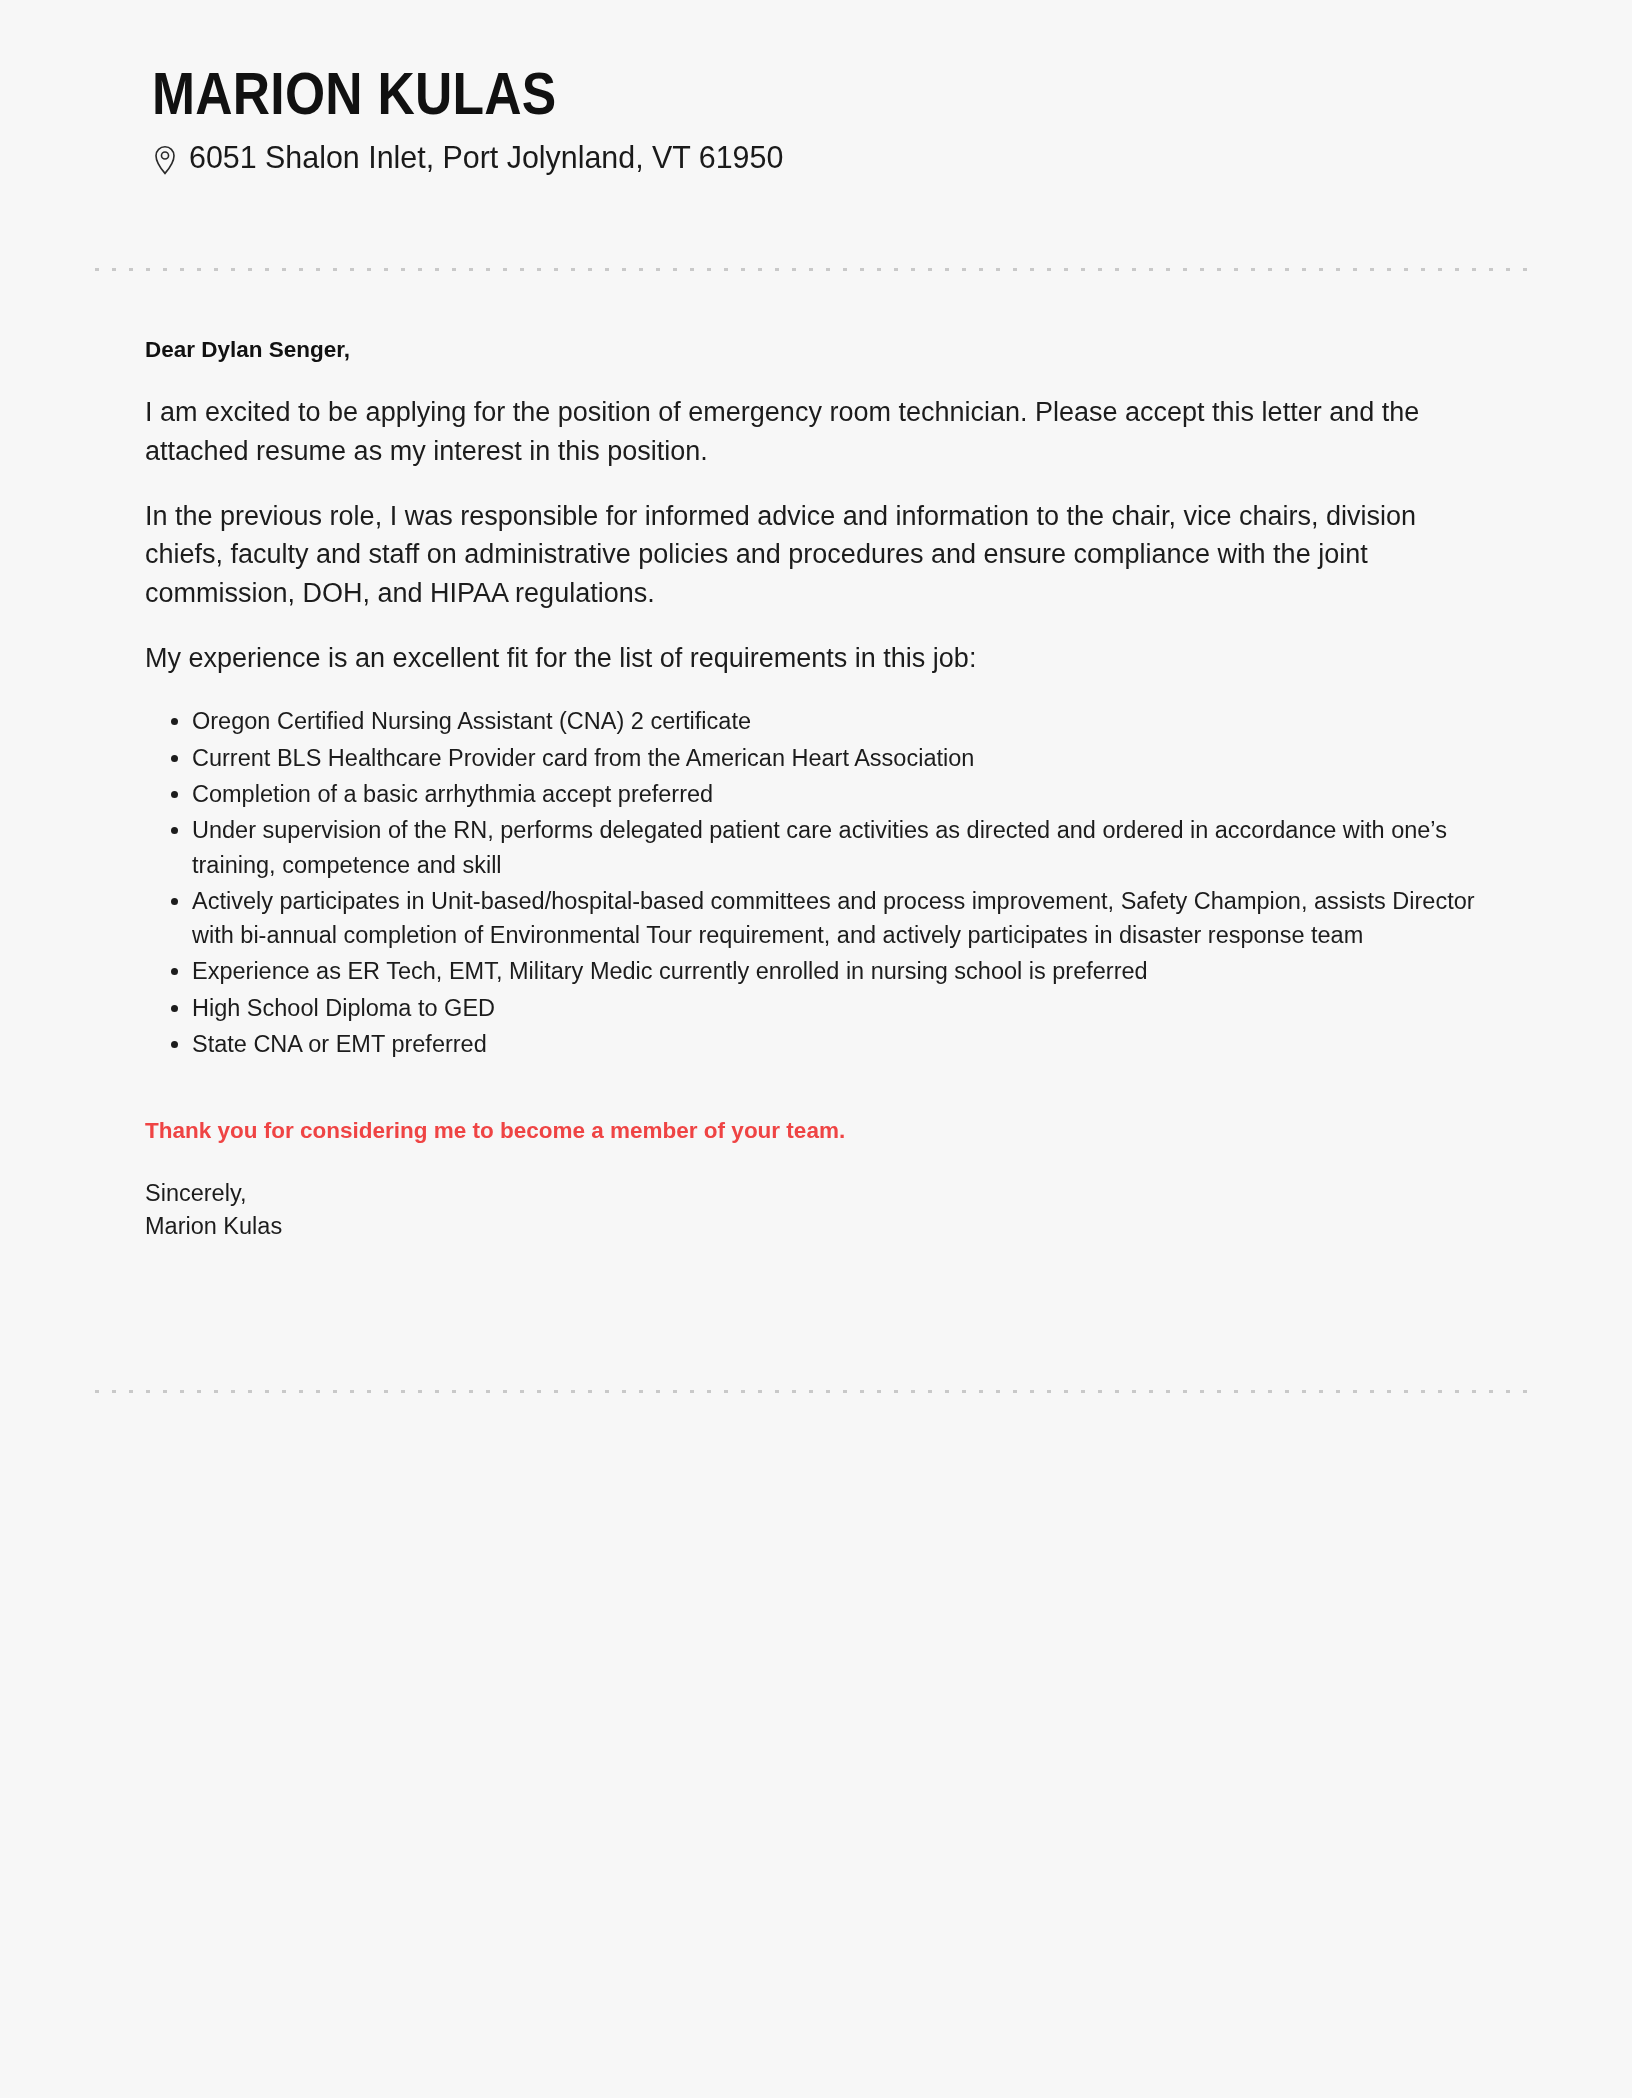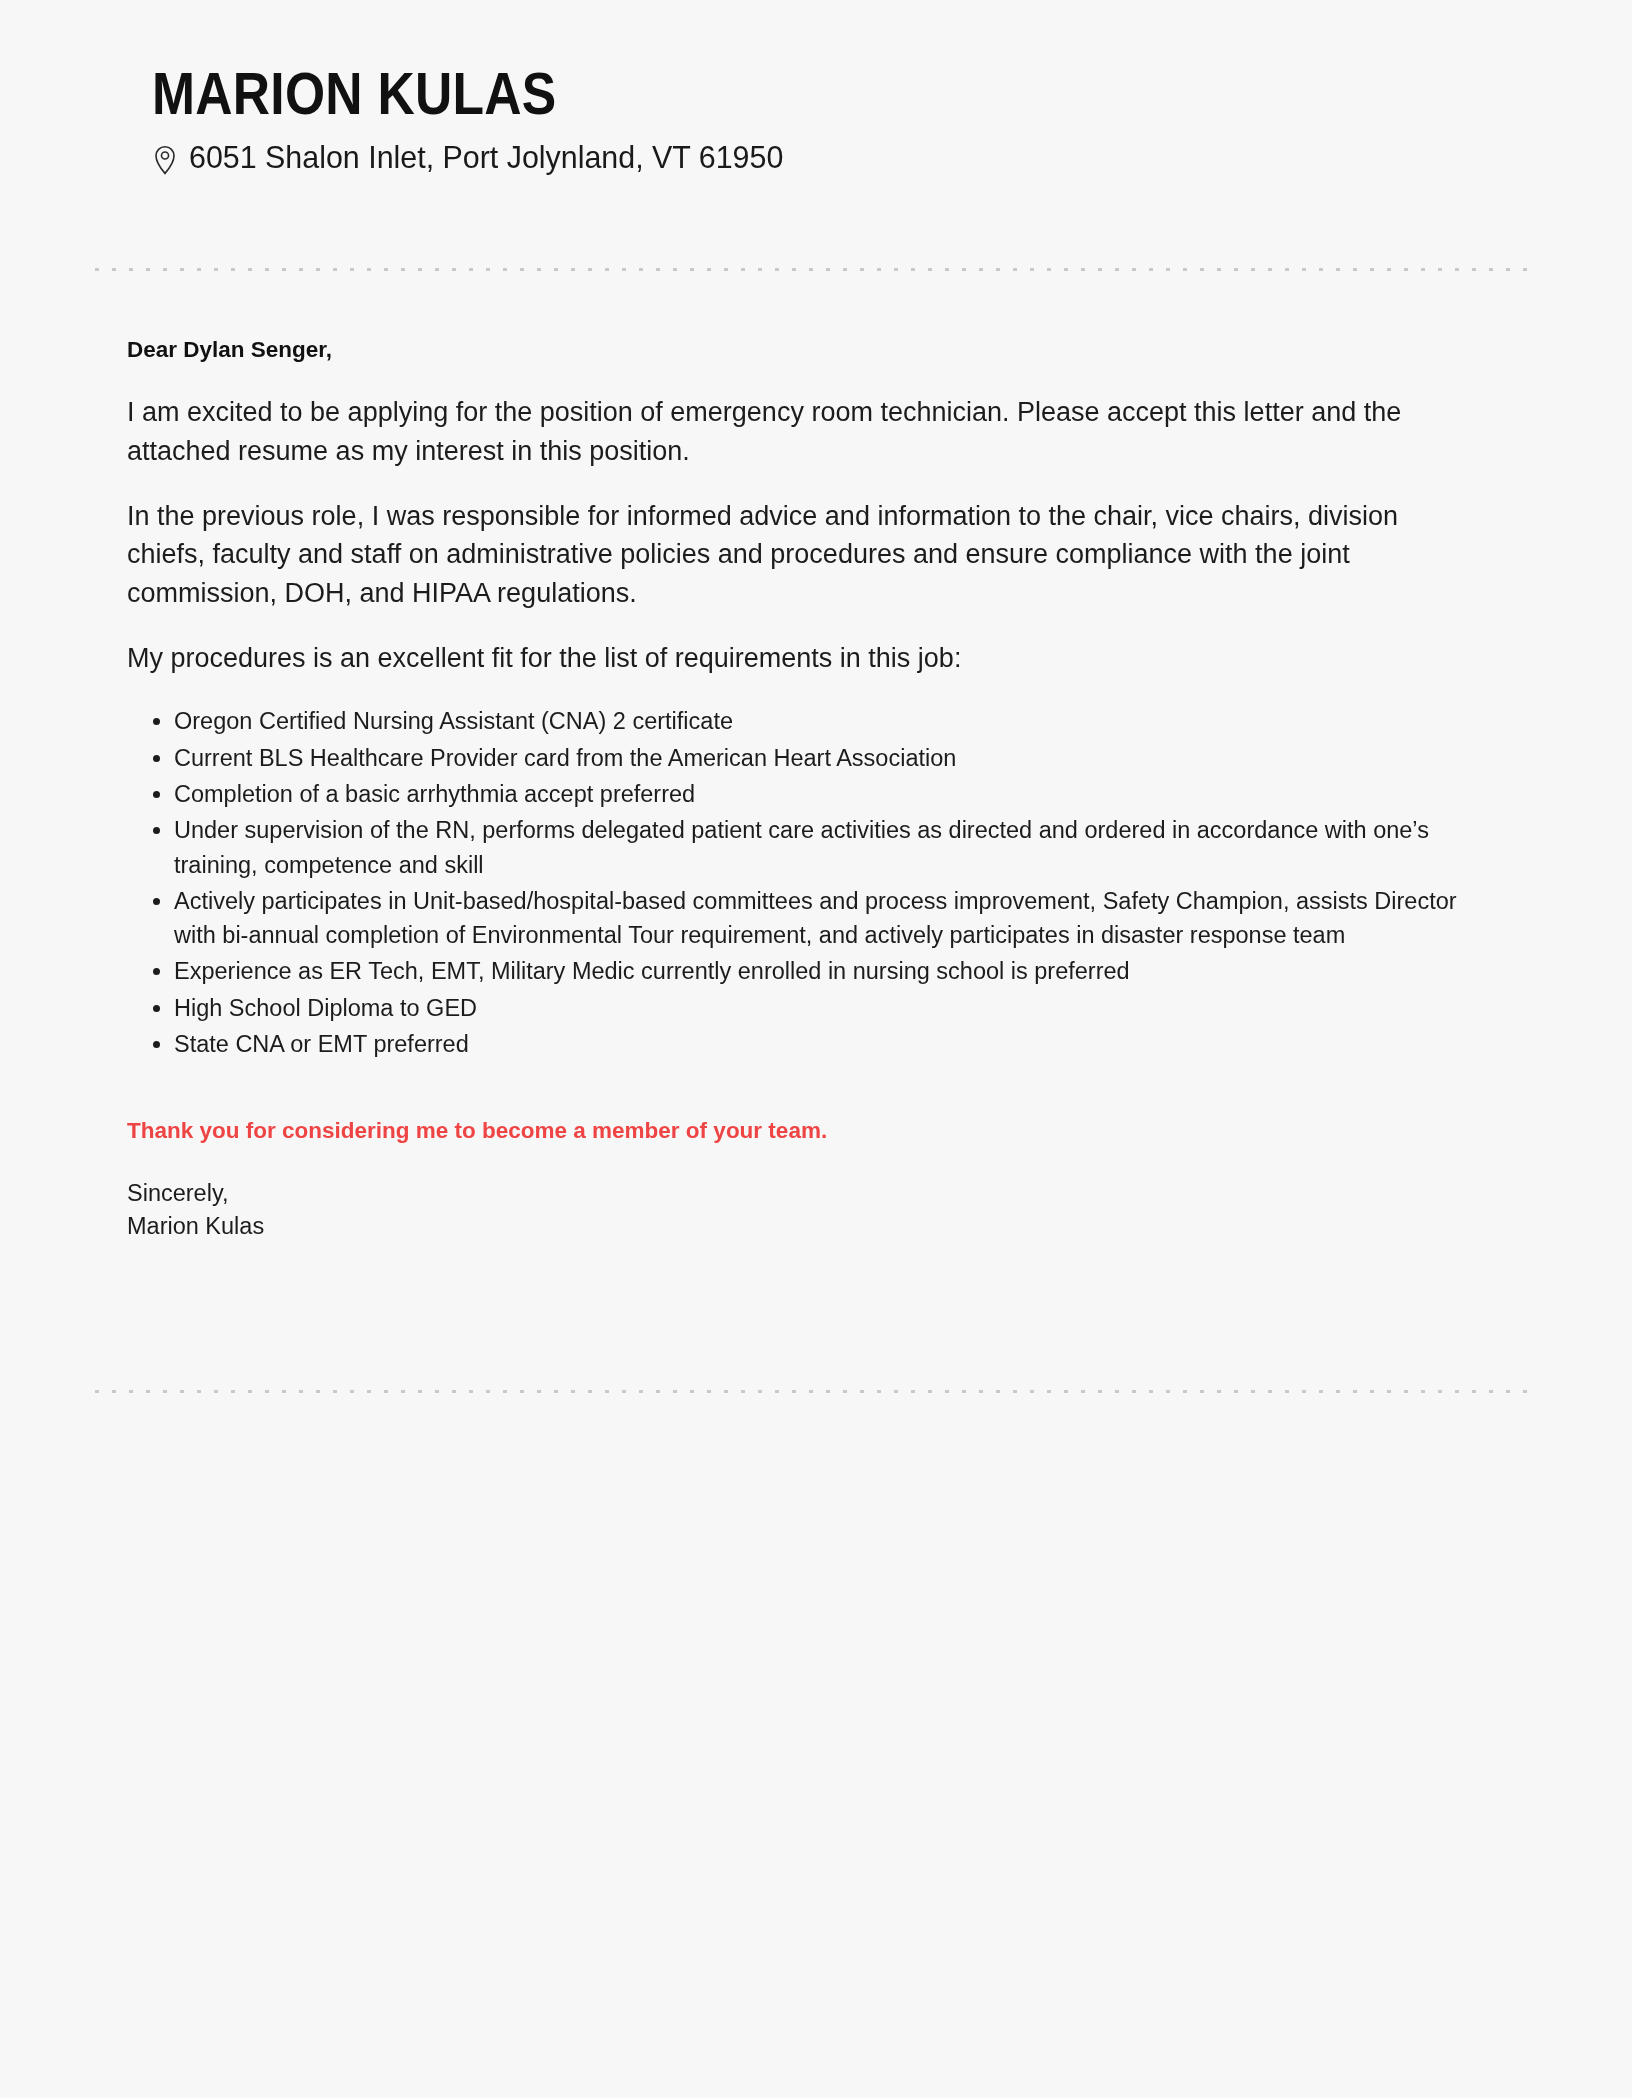--- a/index.html
+++ b/index.html
@@ -68,21 +68,21 @@
         to right,
         #c9c9c9 0px, #c9c9c9 4px,
         rgba(0,0,0,0) 4px, rgba(0,0,0,0) 17px);
   }
   .divider-top { top: 268px; }
   .divider-bottom { top: 1390px; }
 
   
   .body-wrap {
     position: absolute;
-    left: 127px;
+    left: 145px;
     top: 335px;
     width: 1345px;
   }
   .salutation {
     font-size: 22.5px;
     font-weight: 700;
     line-height: 1.35;
     margin: 0 0 28px 0;
     color: #111111;
   }
@@ -152,21 +152,21 @@
   <div class="divider divider-top"></div>
 
   <div class="body-wrap">
 
     <p class="salutation">Dear Dylan Senger,</p>
 
     <p class="para">I am excited to be applying for the position of emergency room technician. Please accept this letter and the attached resume as my interest in this position.</p>
 
     <p class="para">In the previous role, I was responsible for informed advice and information to the chair, vice chairs, division chiefs, faculty and staff on administrative policies and procedures and ensure compliance with the joint commission, DOH, and HIPAA regulations.</p>
 
-    <p class="para">My procedures is an excellent fit for the list of requirements in this job:</p>
+    <p class="para">My experience is an excellent fit for the list of requirements in this job:</p>
 
     <ul class="req-list">
       <li>Oregon Certified Nursing Assistant (CNA) 2 certificate</li>
       <li>Current BLS Healthcare Provider card from the American Heart Association</li>
       <li>Completion of a basic arrhythmia accept preferred</li>
       <li>Under supervision of the RN, performs delegated patient care activities as directed and ordered in accordance with one’s training, competence and skill</li>
       <li>Actively participates in Unit-based/hospital-based committees and process improvement, Safety Champion, assists Director with bi-annual completion of Environmental Tour requirement, and actively participates in disaster response team</li>
       <li>Experience as ER Tech, EMT, Military Medic currently enrolled in nursing school is preferred</li>
       <li>High School Diploma to GED</li>
       <li>State CNA or EMT preferred</li>

